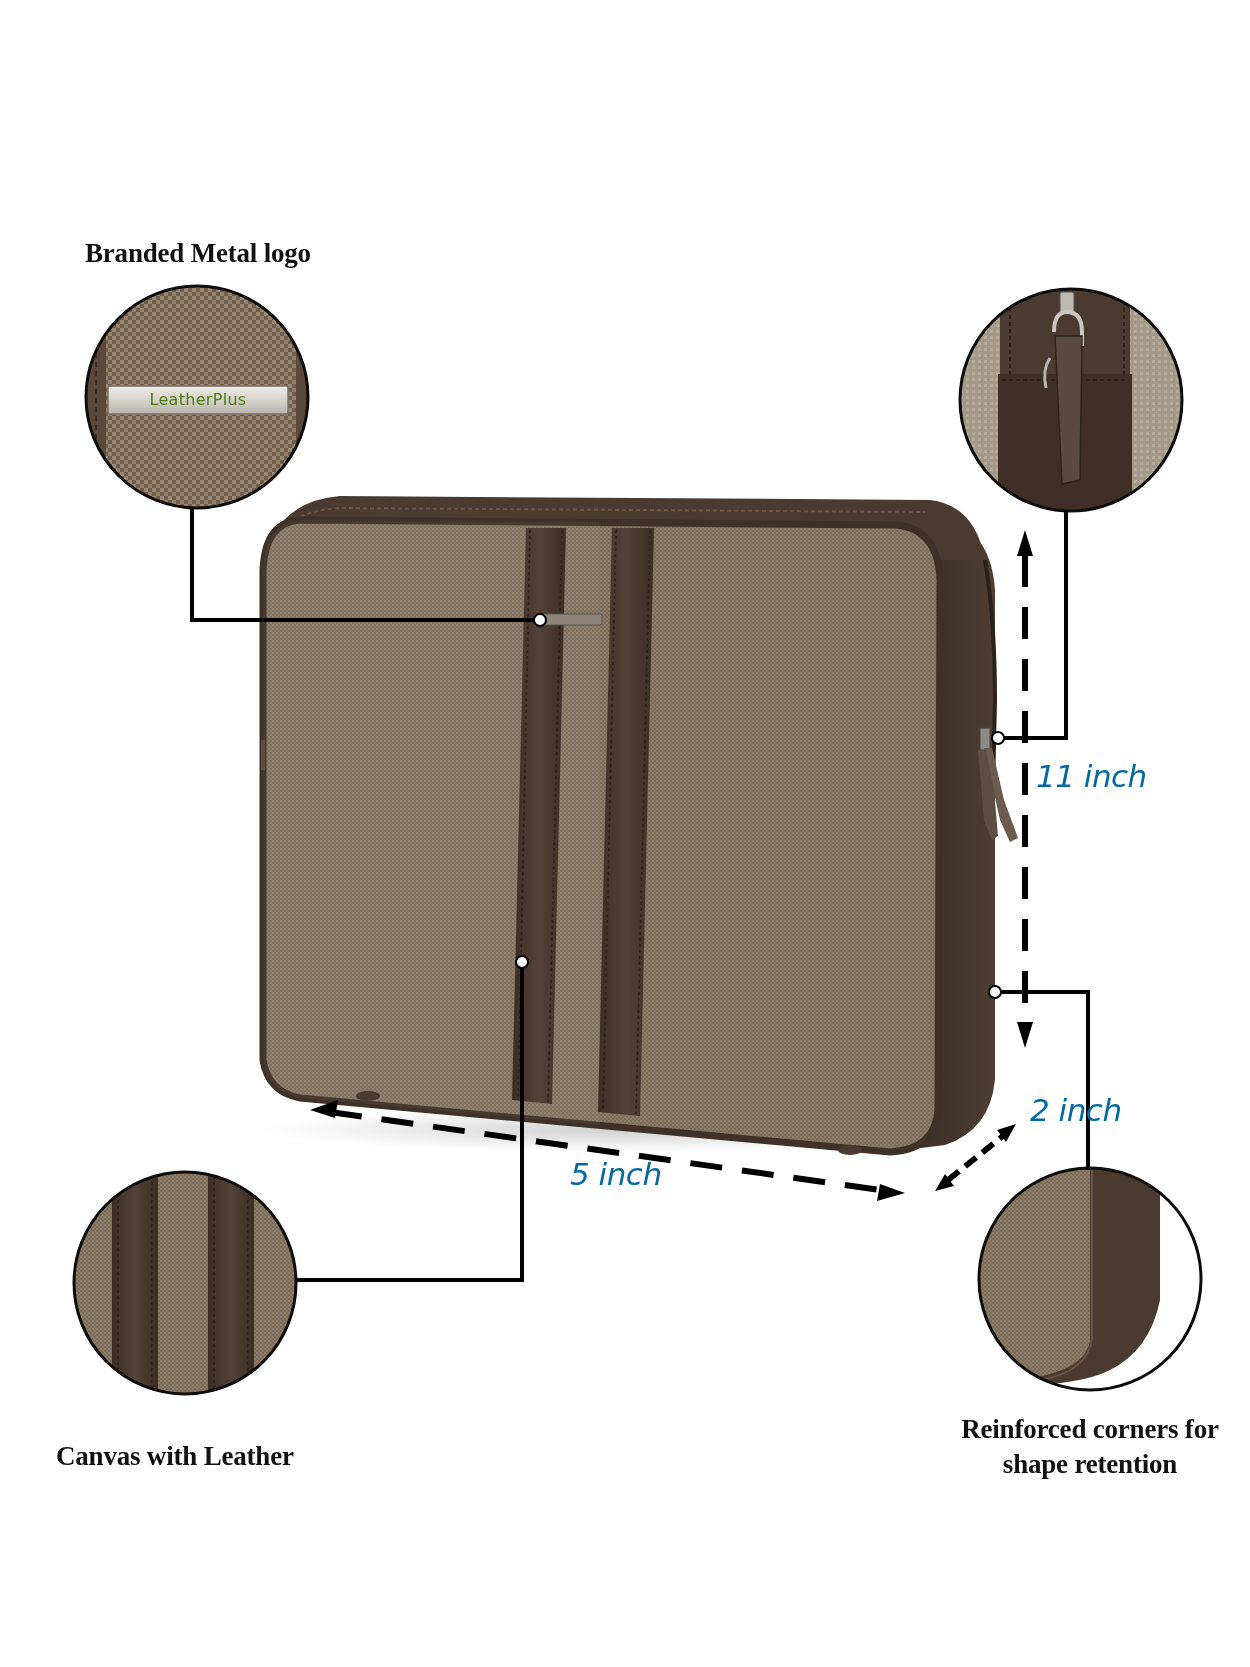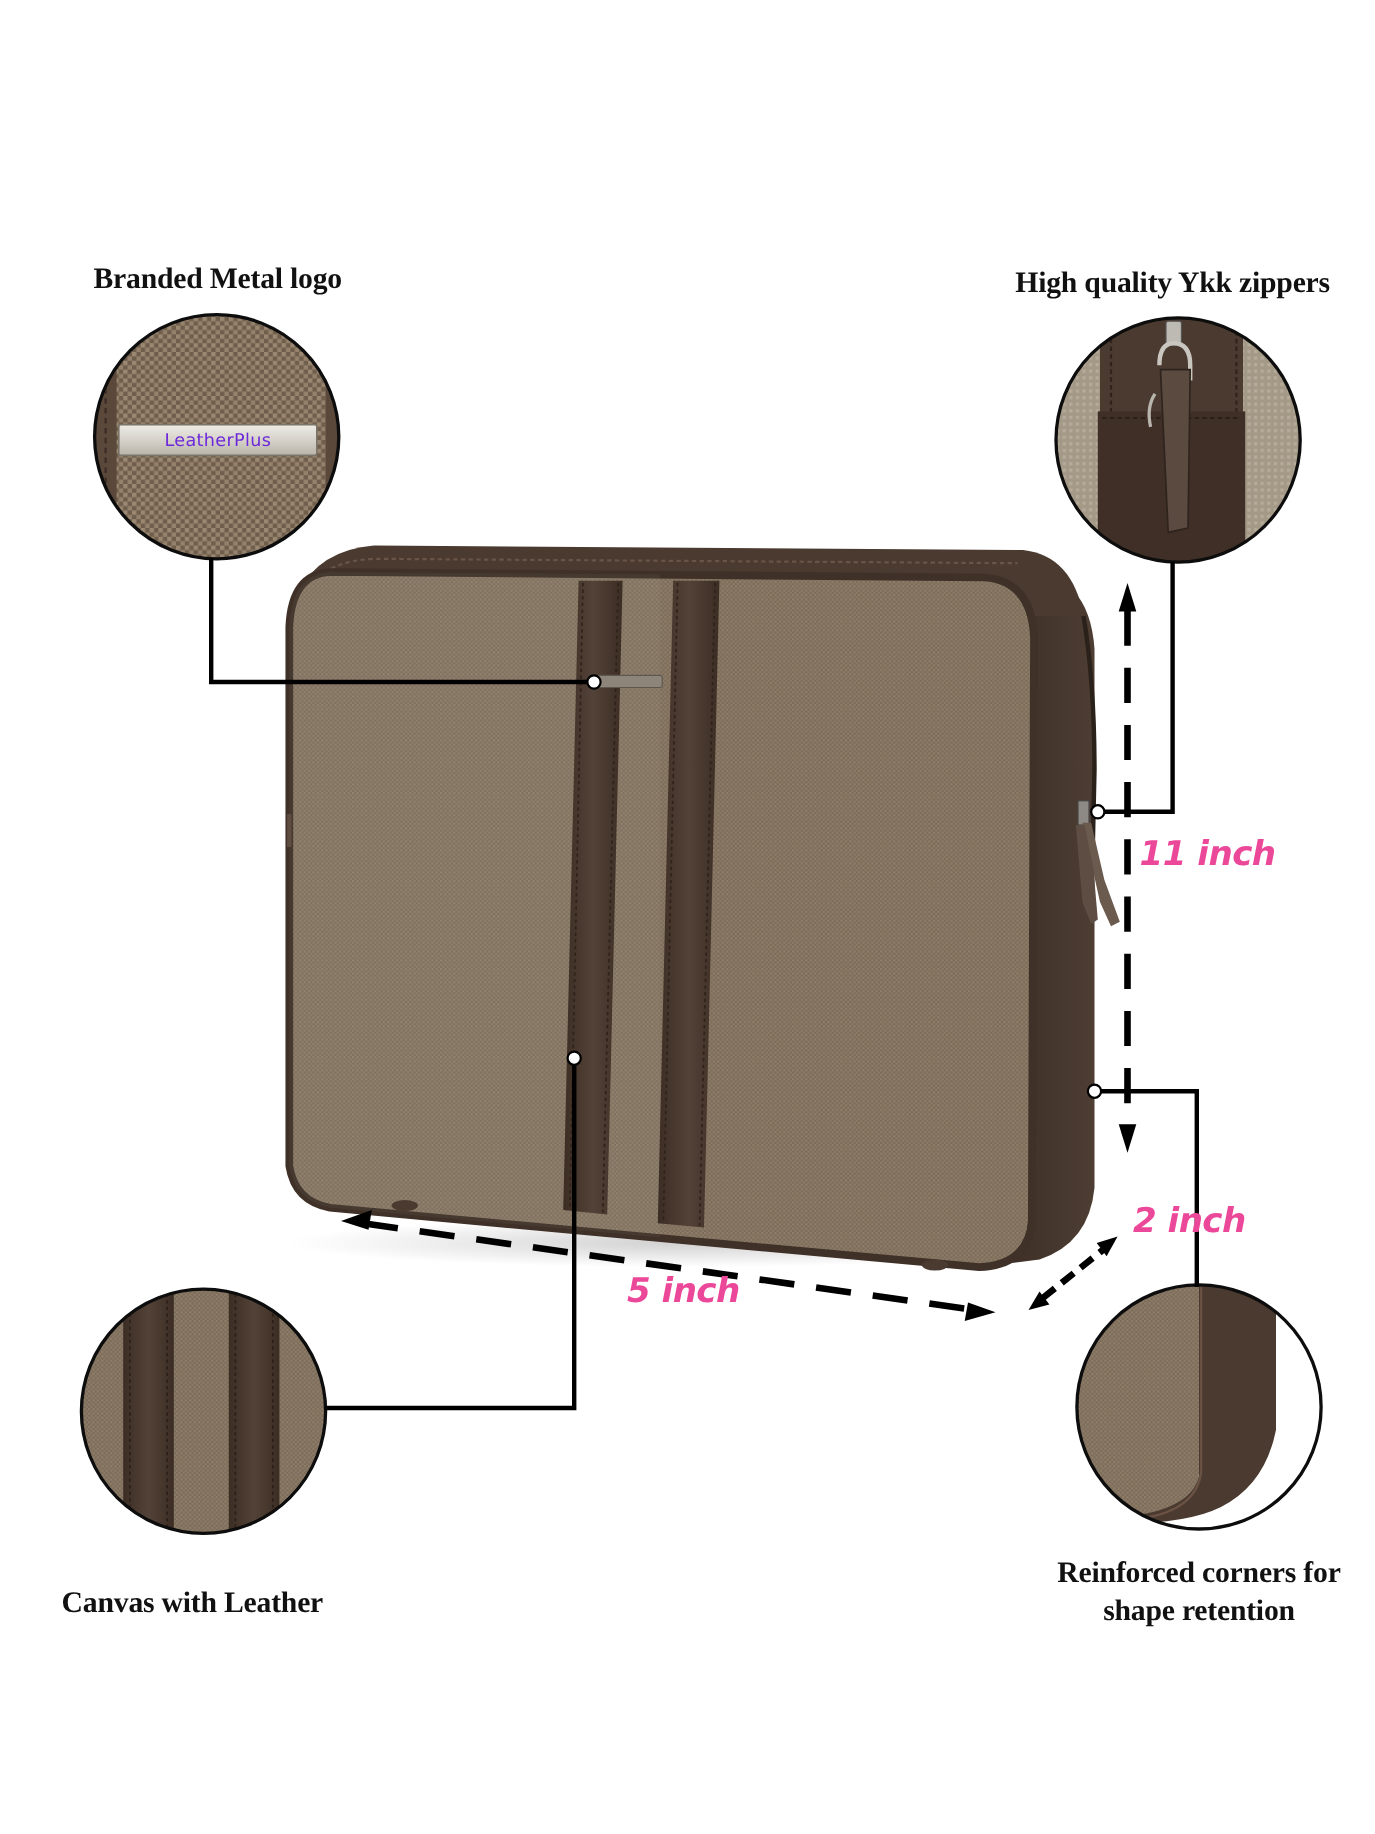--- a/index.html
+++ b/index.html
@@ -34,23 +34,23 @@
       color: #111111;
       font-size: 27px;
       line-height: 35px;
       white-space: nowrap;
       letter-spacing: -0.2px;
     }
     .label.center { text-align: center; }
     .dim {
       position: absolute;
       font-family: "DejaVu Sans", "Liberation Sans", sans-serif;
-      font-weight: bold;
+      font-weight: normal;
       font-style: italic;
-      color: #ec4899;
+      color: #0369a1;
       font-size: 31px;
       line-height: 36px;
       white-space: nowrap;
       letter-spacing: -0.5px;
     }
   </style>
 </head>
 <body>
 
 <div class="stage">
@@ -223,29 +223,28 @@
       <polygon points="905,1193 877,1201 880,1184" fill="#000"></polygon>
 
       <path d="M 948 1180 L 1003 1136" stroke="#000" stroke-width="6" stroke-dasharray="14 8" fill="none"></path>
       <polygon points="1016,1124 997,1130 1006,1142" fill="#000"></polygon>
       <polygon points="935,1191 945,1174 954,1186" fill="#000"></polygon>
     </g>
   </svg>
 
   <div class="label" style="left:85px; top:236px;">Branded Metal logo</div>
 
-  <div class="label" style="left:923px; top:239px;">High quality Ykk zippers</div>
 
   <div class="label" style="left:56px; top:1419px;margin-top:20px;">Canvas with Leather</div>
 
   <div class="label center" style="left:925px; top:1412px; width:330px;">
     <div>Reinforced corners for</div>
     <div>shape retention</div>
   </div>
 
   <div class="dim" style="left:570px; top:1156px;">5 inch</div>
 
   <div class="dim" style="left:1036px; top:758px;">11 inch</div>
 
   <div class="dim" style="left:984px; top:1092px;margin-left:46px;">2 inch</div>
 
-  <div style="position:absolute; left:108px; top:386px; width:180px; height:28px; line-height:28px; text-align:center; font-family:'DejaVu Sans','Liberation Sans',sans-serif; font-size:16px; color:#6d28d9; letter-spacing:0.3px;">LeatherPlus</div>
+  <div style="position:absolute; left:108px; top:386px; width:180px; height:28px; line-height:28px; text-align:center; font-family:'DejaVu Sans','Liberation Sans',sans-serif; font-size:16px; color:#4d7c0f; letter-spacing:0.3px;">LeatherPlus</div>
 </div>
 
 </body></html>

